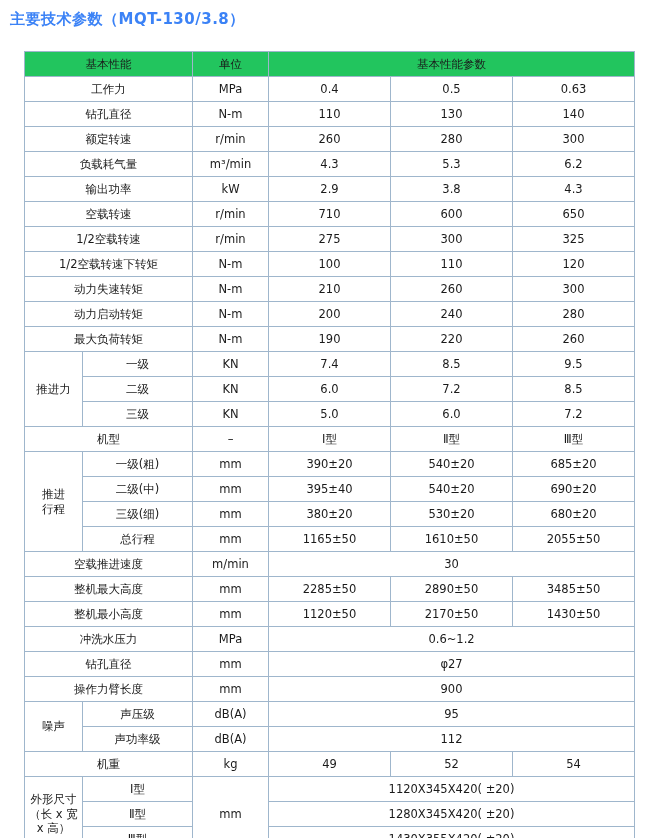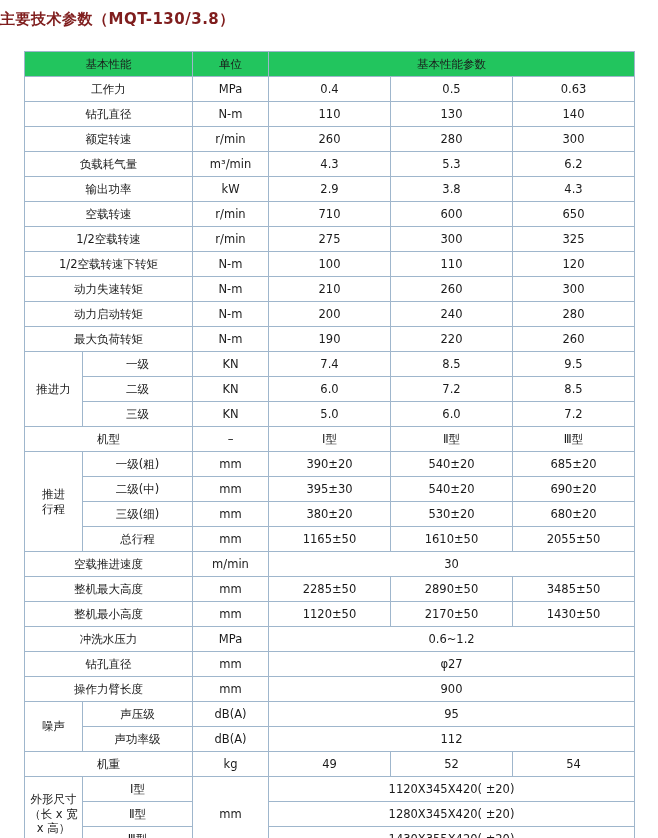--- a/index.html
+++ b/index.html
@@ -10,22 +10,22 @@
   body {
     width: 658px;
     height: 838px;
     font-family: "DejaVu Sans", "Liberation Sans", sans-serif;
     color: #111111;
     overflow: hidden;
   }
   .page-title {
     font-size: 15px;
     font-weight: bold;
-    color: #7f1d1d;
-    padding: 10px 0 0 0;
+    color: #3b82f6;
+    padding: 10px 0 0 10px;
     letter-spacing: 0.5px;
   }
   .table-wrap {
     padding: 22px 24px 0 24px;
   }
   table.spec {
     border-collapse: collapse;
     width: 610px;
     table-layout: fixed;
   }
@@ -200,21 +200,21 @@
       </td>
       <td class="lbl">一级(粗)</td>
       <td class="unit">mm</td>
       <td class="num">390±20</td>
       <td class="num">540±20</td>
       <td class="num">685±20</td>
     </tr>
     <tr>
       <td class="lbl">二级(中)</td>
       <td class="unit">mm</td>
-      <td class="num">395±30</td>
+      <td class="num">395±40</td>
       <td class="num">540±20</td>
       <td class="num">690±20</td>
     </tr>
     <tr>
       <td class="lbl">三级(细)</td>
       <td class="unit">mm</td>
       <td class="num">380±20</td>
       <td class="num">530±20</td>
       <td class="num">680±20</td>
     </tr>

